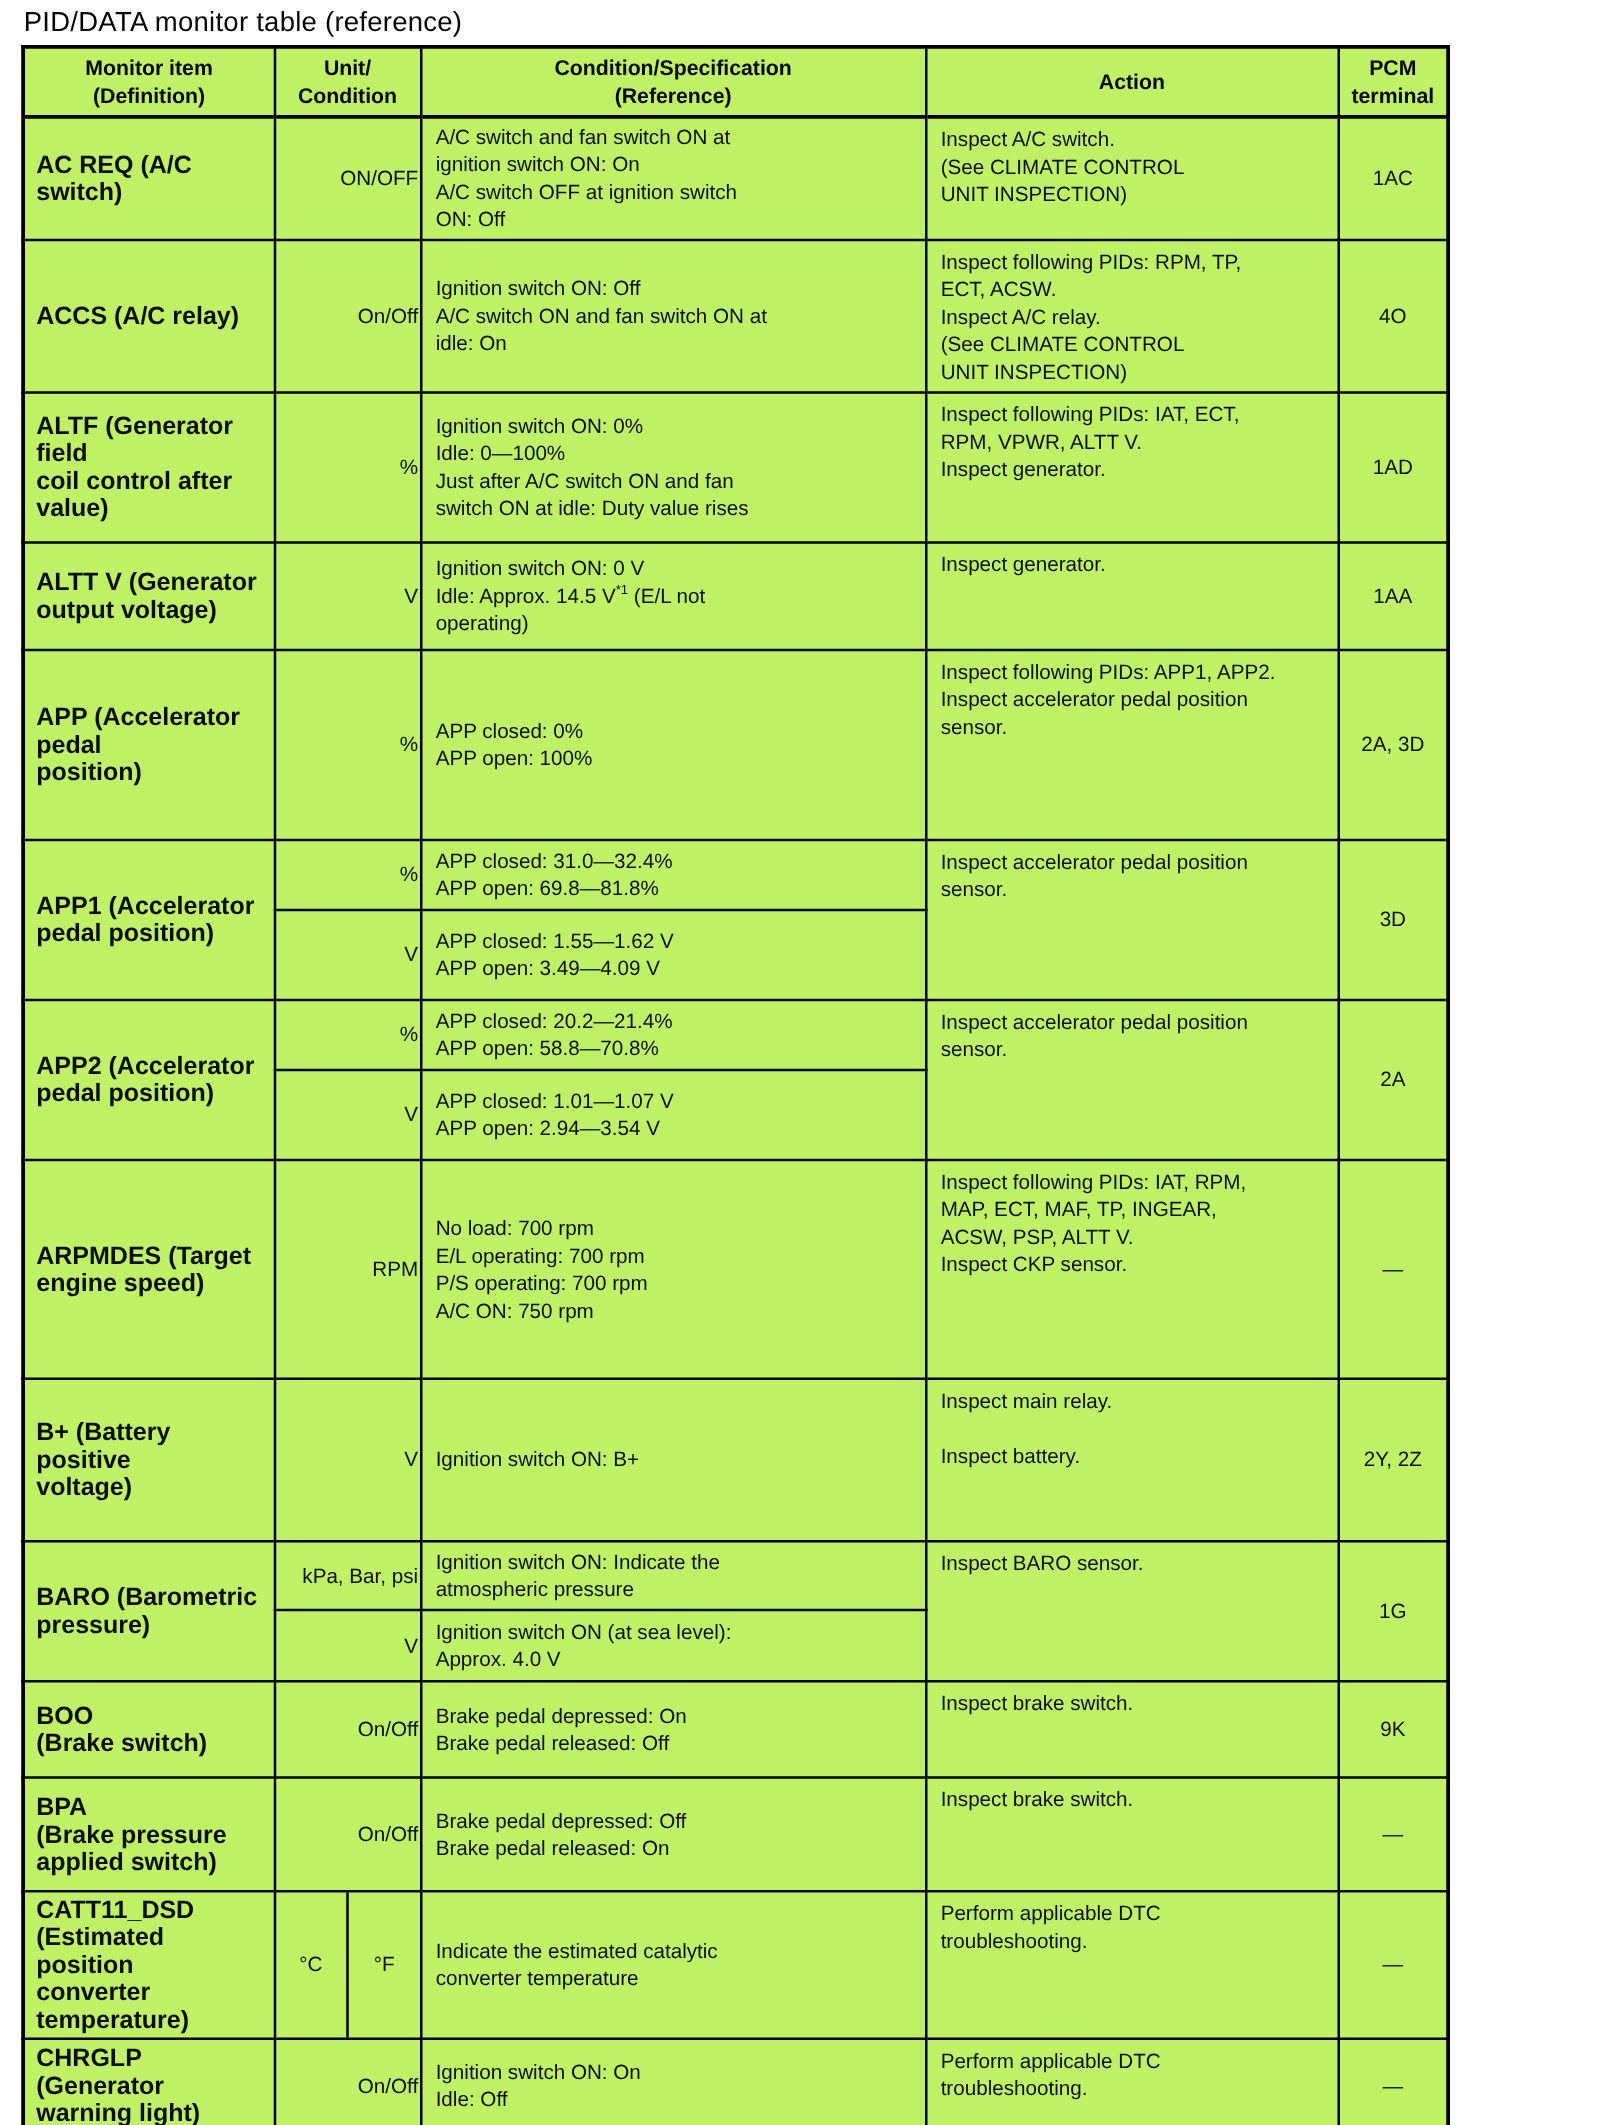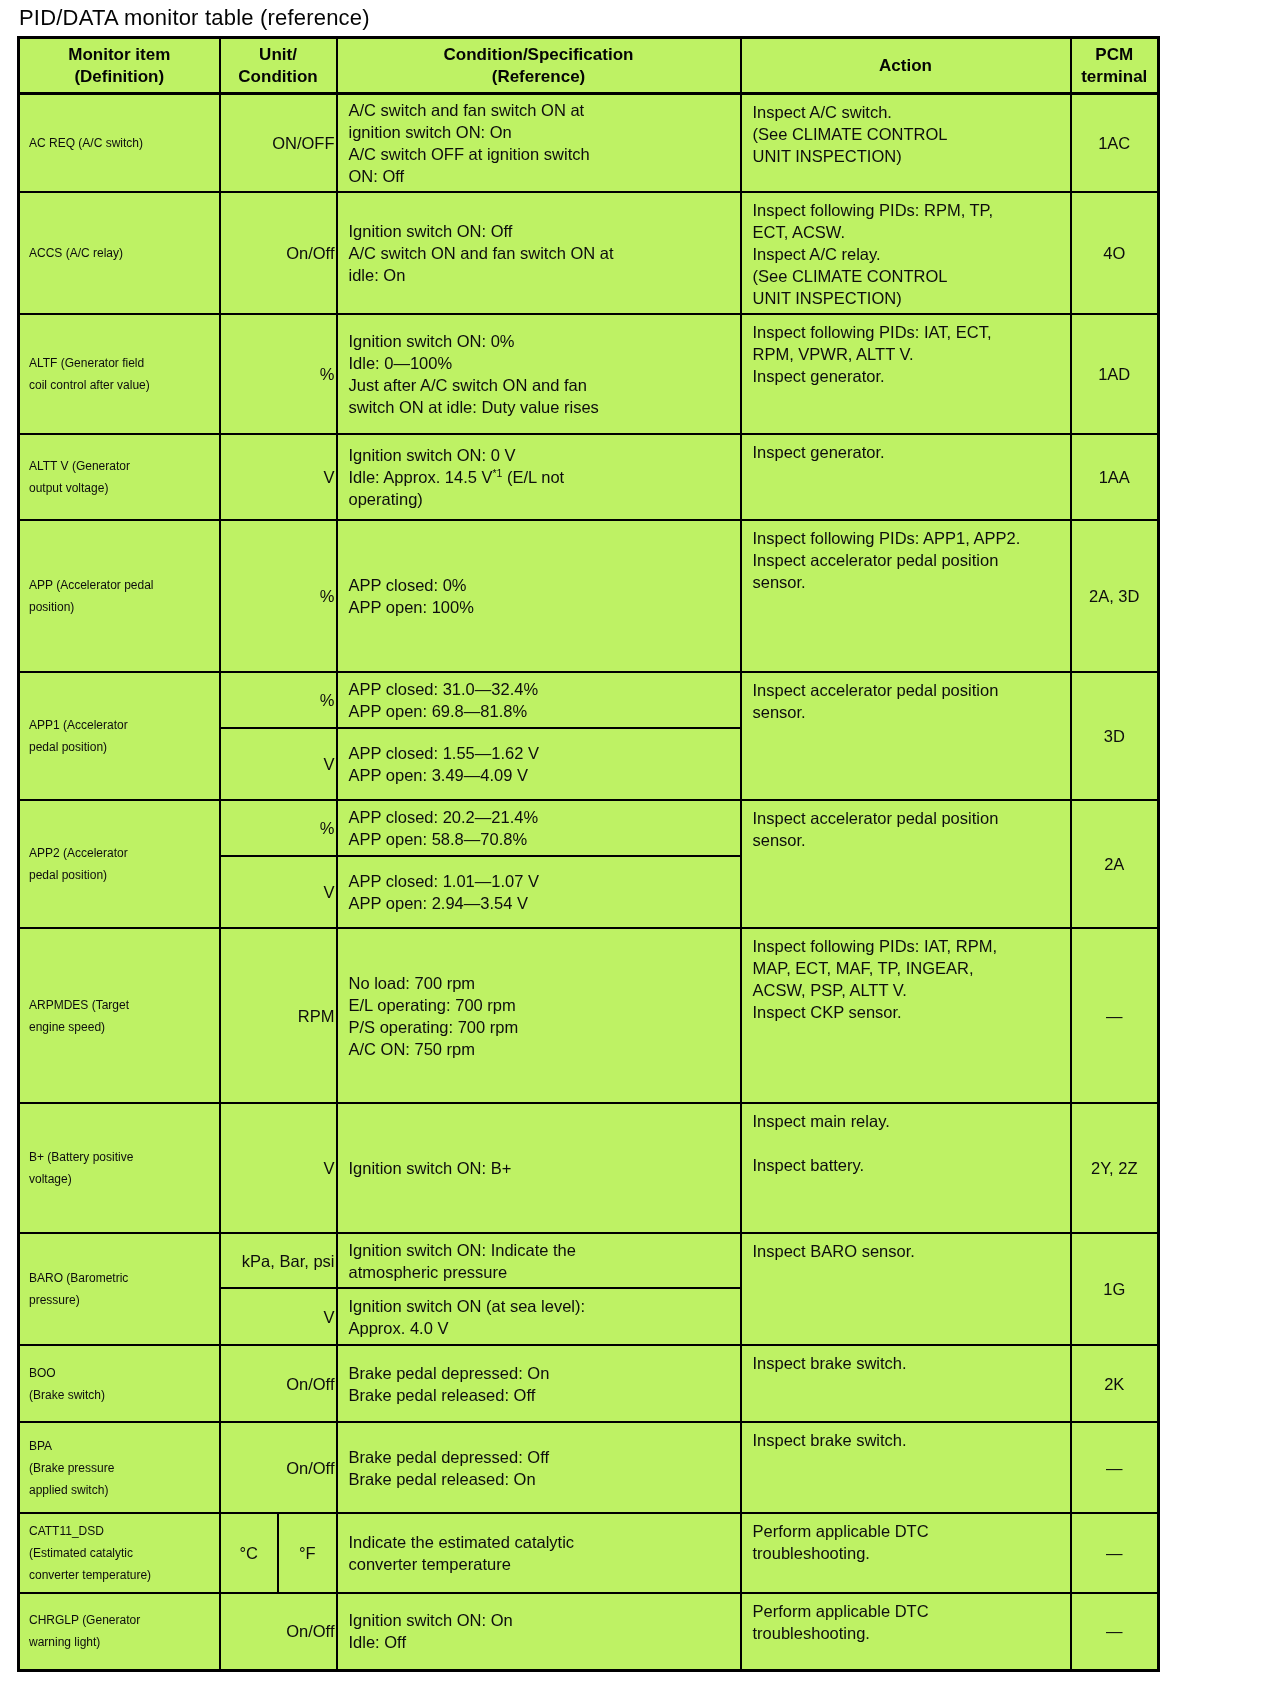--- a/index.html
+++ b/index.html
@@ -50,21 +50,22 @@
     border-bottom: 3px solid #000;
     padding: 3px 2px;
     font-size: 17px;
     color: #050505;
   }
   td.item {
     vertical-align: middle;
     text-align: left;
     white-space: pre-line;
     padding: 3px 6px 3px 9px;
-    font-size: 12px;
+    font-size: 20px;
+    font-weight: bold;
   }
   td.unit {
     text-align: right;
     vertical-align: middle;
     white-space: nowrap;
     padding: 2px 1px;
   }
   td.cond {
     vertical-align: middle;
     text-align: left;
@@ -272,37 +273,37 @@
 Approx. 4.0 V</td>
       </tr>
 
       <tr style="height:77px">
         <td class="item">BOO
 (Brake switch)</td>
         <td class="unit">On/Off</td>
         <td class="cond">Brake pedal depressed: On
 Brake pedal released: Off</td>
         <td class="action">Inspect brake switch.</td>
-        <td class="pcm">2K</td>
+        <td class="pcm">9K</td>
       </tr>
 
       <tr style="height:91px">
         <td class="item">BPA
 (Brake pressure
 applied switch)</td>
         <td class="unit">On/Off</td>
         <td class="cond">Brake pedal depressed: Off
 Brake pedal released: On</td>
         <td class="action">Inspect brake switch.</td>
         <td class="pcm">—</td>
       </tr>
 
       <tr style="height:80px">
         <td class="item">CATT11_DSD
-(Estimated catalytic
+(Estimated position
 converter temperature)</td>
         <td class="unit split">
           <div class="split-wrap">
             <span class="split-half">°C</span>
             <span class="split-half right">°F</span>
           </div>
         </td>
         <td class="cond">Indicate the estimated catalytic
 converter temperature</td>
         <td class="action">Perform applicable DTC

